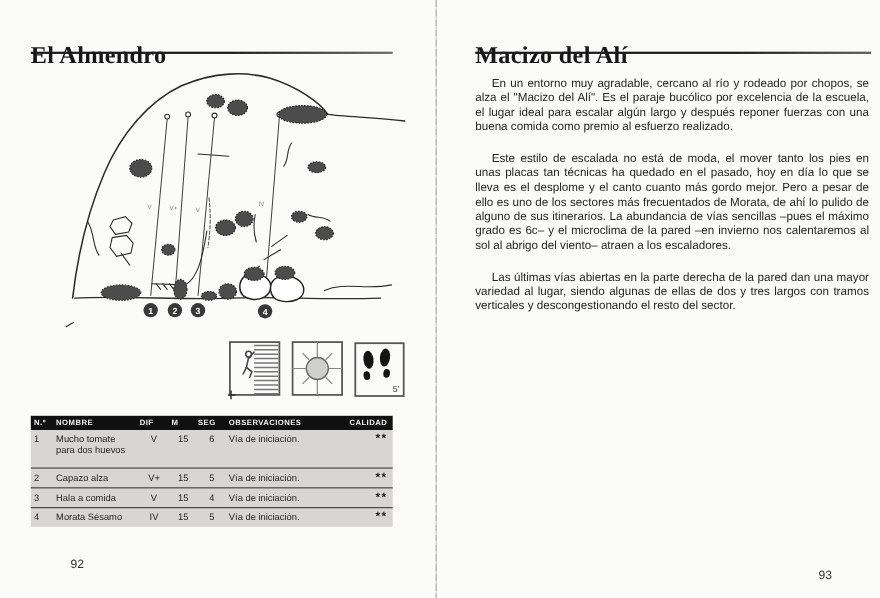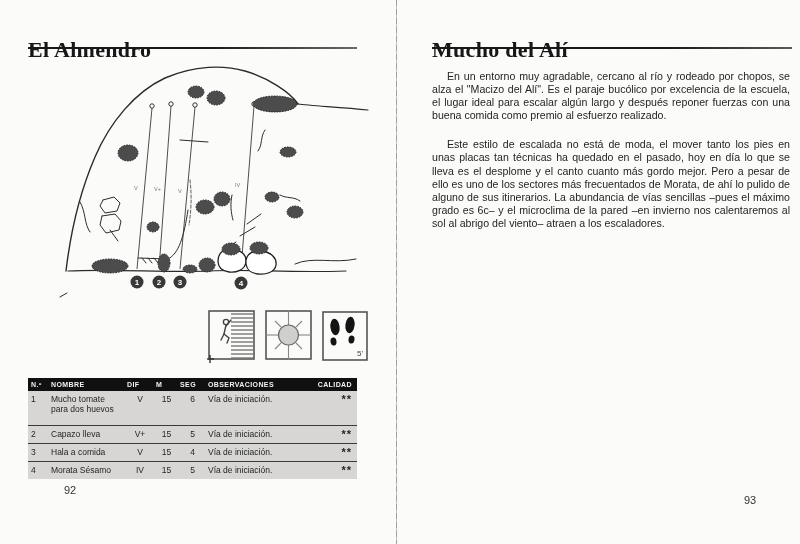--- a/index.html
+++ b/index.html
@@ -51,21 +51,21 @@
   .trow{border-top:1px solid #3a3a3a;align-items:start;padding:3px 0 2px 0;}
   .trow:first-child{border-top:none;}
   .trow span{padding-left:3px;display:block;}
   .row-tall{height:29px;}
   .row-std{height:12px;}
   .c-num{text-align:left;padding-left:5px;}
   .c-center{text-align:center;}
   .c-right{text-align:right;padding-right:5px;}
   .stars{font-weight:bold;font-size:11px;line-height:7px;position:relative;top:2px;letter-spacing:1px;}
   
-  .pagenum{position:absolute;top:484px;font-size:11px;color:#333;}
+  .pagenum{position:absolute;top:507px;font-size:11px;color:#333;}
   .pn-left{left:64px;}
   .pn-right{left:744px;margin-top:10px;}
 </style>
 </head>
 <body>
 
 <div class="gutter"></div>
 
 <h1 class="page-title title-left">El Almendro</h1>
 <div class="title-rule rule-left"></div>
@@ -230,21 +230,21 @@
       <span class="c-num">1</span>
       <span>Mucho tomate para dos huevos</span>
       <span class="c-center">V</span>
       <span class="c-center">15</span>
       <span class="c-center">6</span>
       <span>Vía de iniciación.</span>
       <span class="c-right stars">**</span>
     </div>
     <div class="trow row-std">
       <span class="c-num">2</span>
-      <span>Capazo lleva</span>
+      <span>Capazo alza</span>
       <span class="c-center">V+</span>
       <span class="c-center">15</span>
       <span class="c-center">5</span>
       <span>Vía de iniciación.</span>
       <span class="c-right stars">**</span>
     </div>
     <div class="trow row-std">
       <span class="c-num">3</span>
       <span>Hala a comida</span>
       <span class="c-center">V</span>
@@ -260,21 +260,22 @@
       <span class="c-center">15</span>
       <span class="c-center">5</span>
       <span>Vía de iniciación.</span>
       <span class="c-right stars">**</span>
     </div>
   </div>
 </div>
 
 <div class="pagenum pn-left">92</div>
 
-<h1 class="page-title title-right">Mucho del Alí</h1>
+<h1 class="page-title title-right">Macizo del Alí</h1>
 <div class="title-rule rule-right"></div>
 
 <div class="body-text">
   <p>En un entorno muy agradable, cercano al río y rodeado por chopos, se alza el "Macizo del Alí". Es el paraje bucólico por excelencia de la escuela, el lugar ideal para escalar algún largo y después reponer fuerzas con una buena comida como premio al esfuerzo realizado.</p>
   <p>Este estilo de escalada no está de moda, el mover tanto los pies en unas placas tan técnicas ha quedado en el pasado, hoy en día lo que se lleva es el desplome y el canto cuanto más gordo mejor. Pero a pesar de ello es uno de los sectores más frecuentados de Morata, de ahí lo pulido de alguno de sus itinerarios. La abundancia de vías sencillas –pues el máximo grado es 6c– y el microclima de la pared –en invierno nos calentaremos al sol al abrigo del viento– atraen a los escaladores.</p>
+  <p>Las últimas vías abiertas en la parte derecha de la pared dan una mayor variedad al lugar, siendo algunas de ellas de dos y tres largos con tramos verticales y descongestionando el resto del sector.</p>
 </div>
 
 <div class="pagenum pn-right">93</div>
 
 </body></html>

